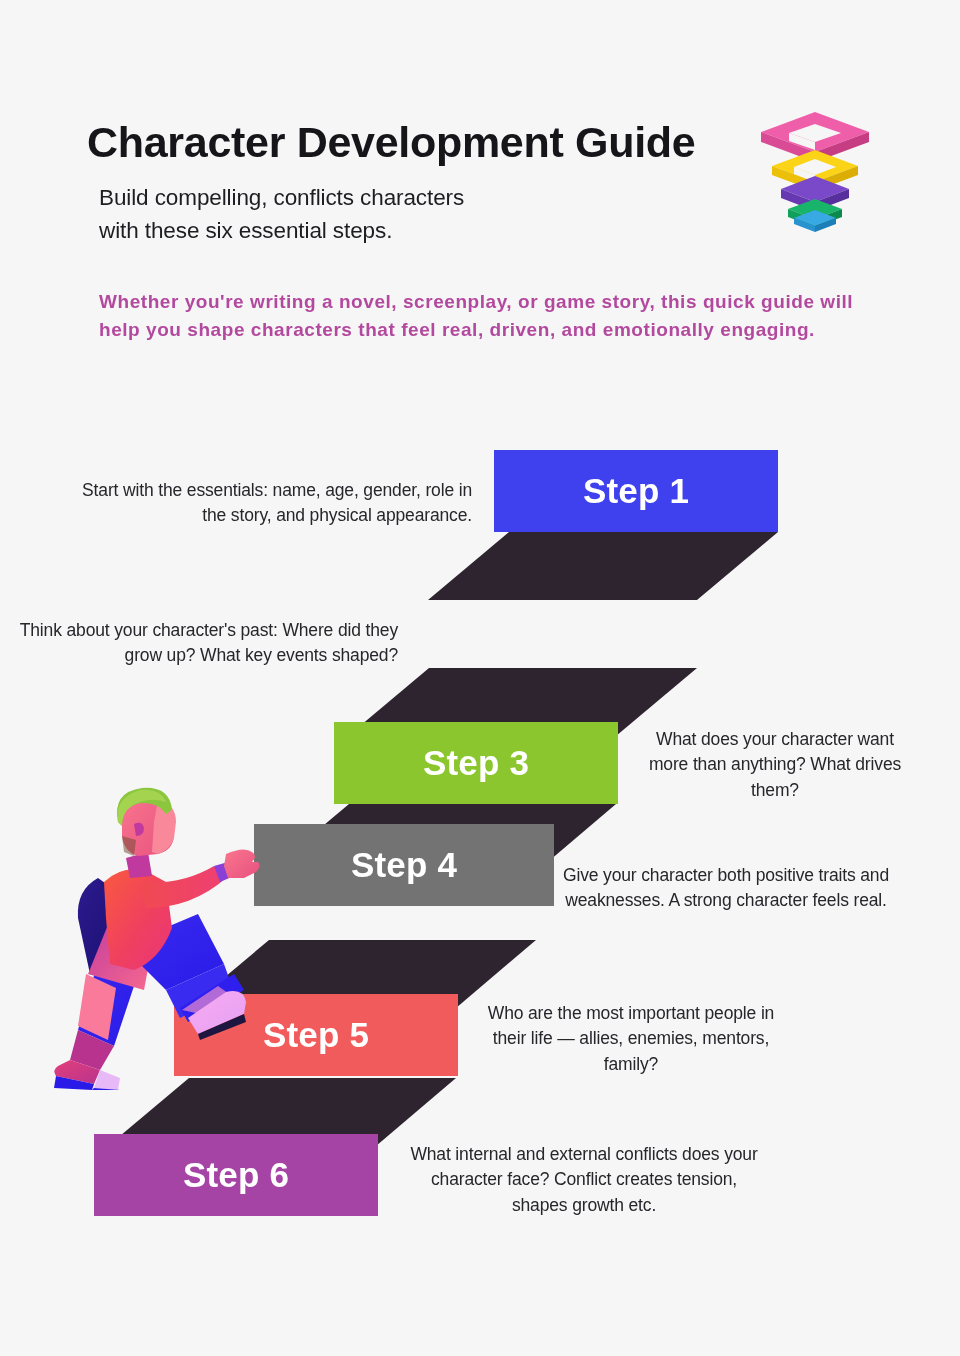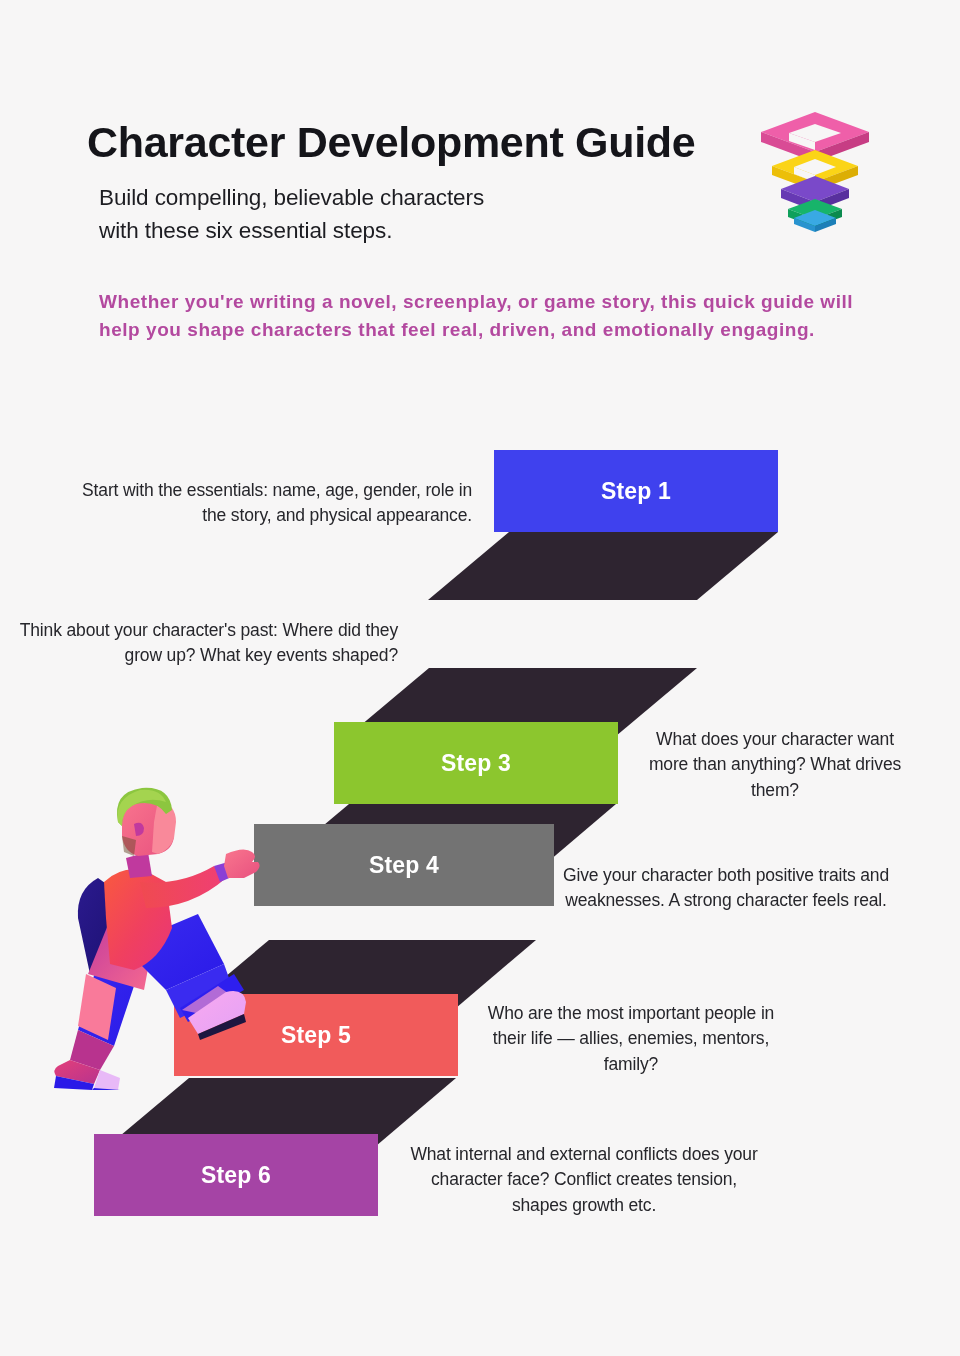--- a/index.html
+++ b/index.html
@@ -33,21 +33,21 @@
   .logo svg { display:block; width:120px; height:126px; }
 
   
   .stairs { position: absolute; left: 0; top: 0; width: 960px; height: 1356px; }
 
   .step {
     position: absolute;
     display: flex; align-items: center; justify-content: center;
   }
   .step-label {
-    font-size: 23px; font-weight: 700; color: #ffffff;
+    font-size: 35px; font-weight: 700; color: #ffffff;
     letter-spacing: 0.2px;
   }
 
   .desc {
     position: absolute;
     font-size: 17.5px; color: #26262b; line-height: 1.45;
     letter-spacing: -0.15px;
   }
   .desc.right { text-align: center; }
   .desc.left  { text-align: right; margin-top: 28px; }
@@ -57,21 +57,21 @@
   .climber svg { display: block; width: 232px; height: 312px; }
 </style>
 </head>
 <body>
 
 <div class="page">
 
   <div class="title">Character Development Guide</div>
 
   <div class="subtitle">
-    <div>Build compelling, believable characters</div>
+    <div>Build compelling, conflicts characters</div>
     <div>with these six essential steps.</div>
   </div>
 
   <div class="intro">Whether you're writing a novel, screenplay, or game story, this quick guide will help you shape characters that feel real, driven, and emotionally engaging.</div>
 
   <div class="logo">
     <svg viewBox="0 0 120 126" xmlns="http://www.w3.org/2000/svg">
 
       <g>
         <path d="M58 6 L112 26 L58 46 L4 26 Z" fill="#ef5fa9"></path>

